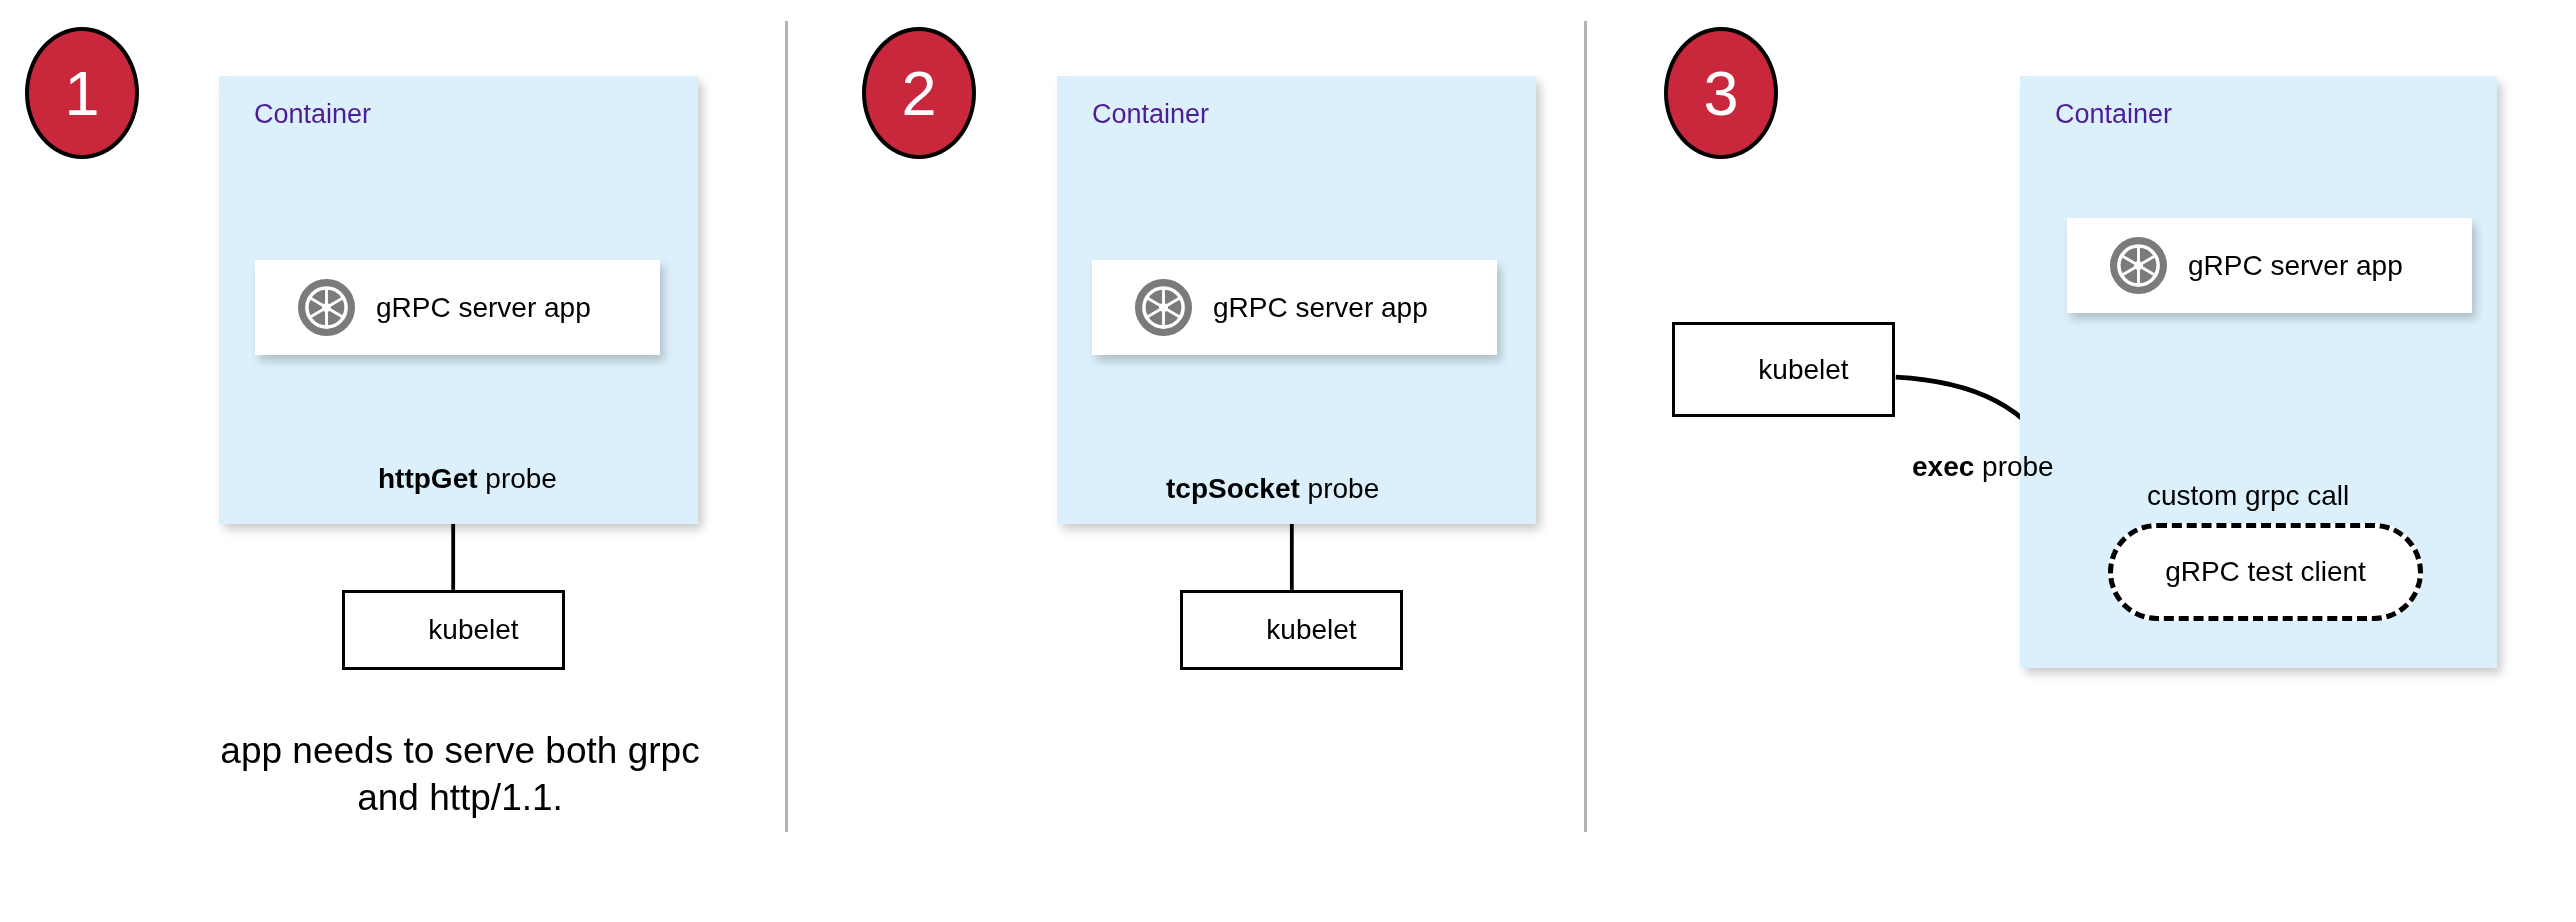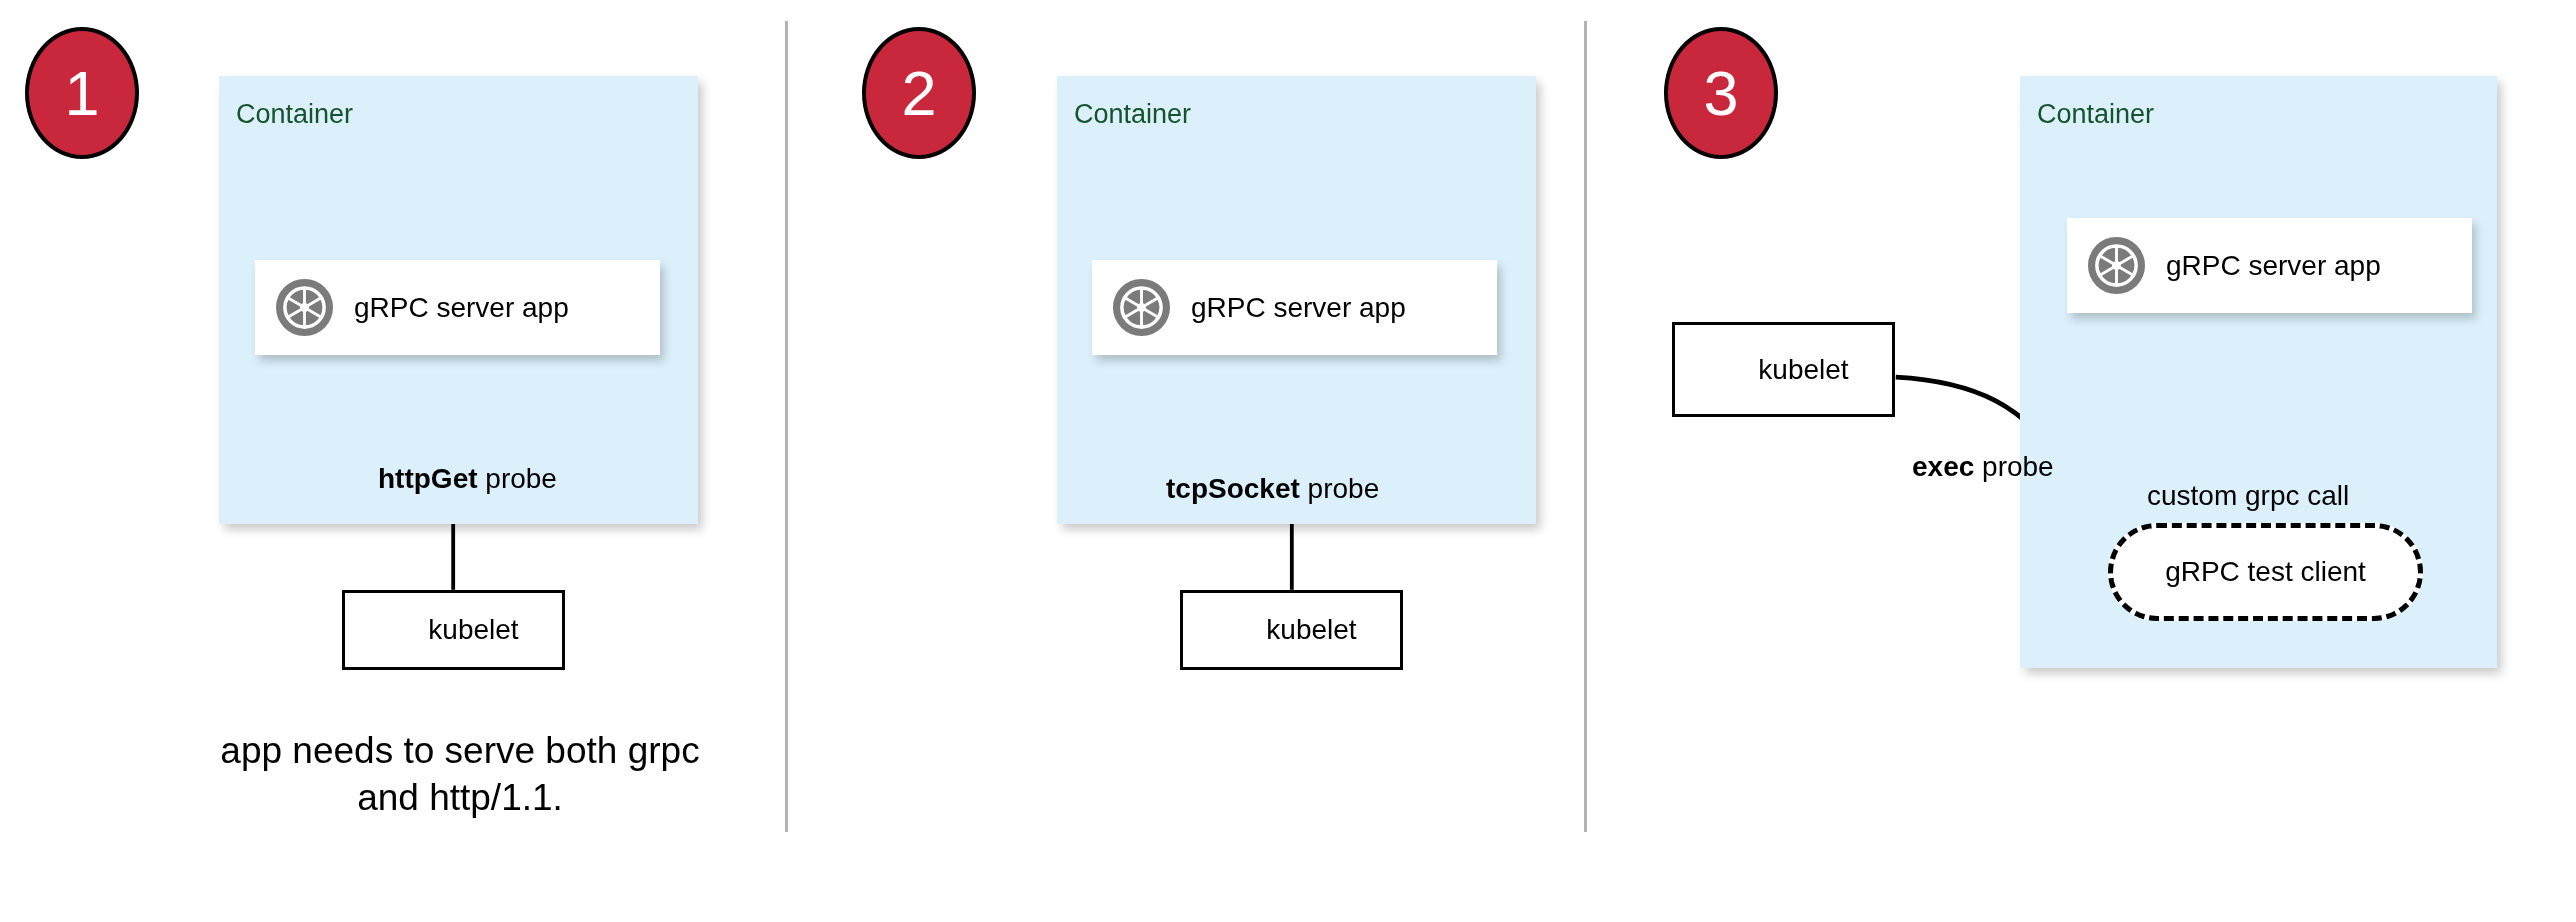--- a/index.html
+++ b/index.html
@@ -59,39 +59,39 @@
   #badge-3 { left: 1664px; top: 27px; }
 
   
   .container-box {
     position: absolute;
     background: #dcf0fb;
     box-shadow: 4.8px 5.7px 9.5px rgba(0,0,0,0.22);
   }
   .container-label {
     position: absolute;
-    left: 17px;
+    left: 35px;
     top: 23px;
     font-size: 27px;
-    color: #14532d;
+    color: #4c1d95;
     white-space: nowrap;
   }
   #container-1 { left: 219px;  top: 76px; width: 479px; height: 448px; }
   #container-2 { left: 1057px; top: 76px; width: 479px; height: 448px; }
   #container-3 { left: 2020px; top: 76px; width: 477px; height: 592px; }
 
   
   .app-card {
     position: absolute;
     background: #ffffff;
     box-shadow: 3.8px 5.7px 8.6px rgba(0,0,0,0.20);
     display: flex;
     align-items: center;
     box-sizing: border-box;
-    padding-left: 21px;
+    padding-left: 43px;
   }
   .app-card-label {
     font-size: 28px;
     color: #000;
     margin-left: 21px;
     white-space: nowrap;
   }
   #app-card-1 { left: 255px;  top: 260px; width: 405px; height: 95px; }
   #app-card-2 { left: 1092px; top: 260px; width: 405px; height: 95px; }
   #app-card-3 { left: 2067px; top: 218px; width: 405px; height: 95px; }

